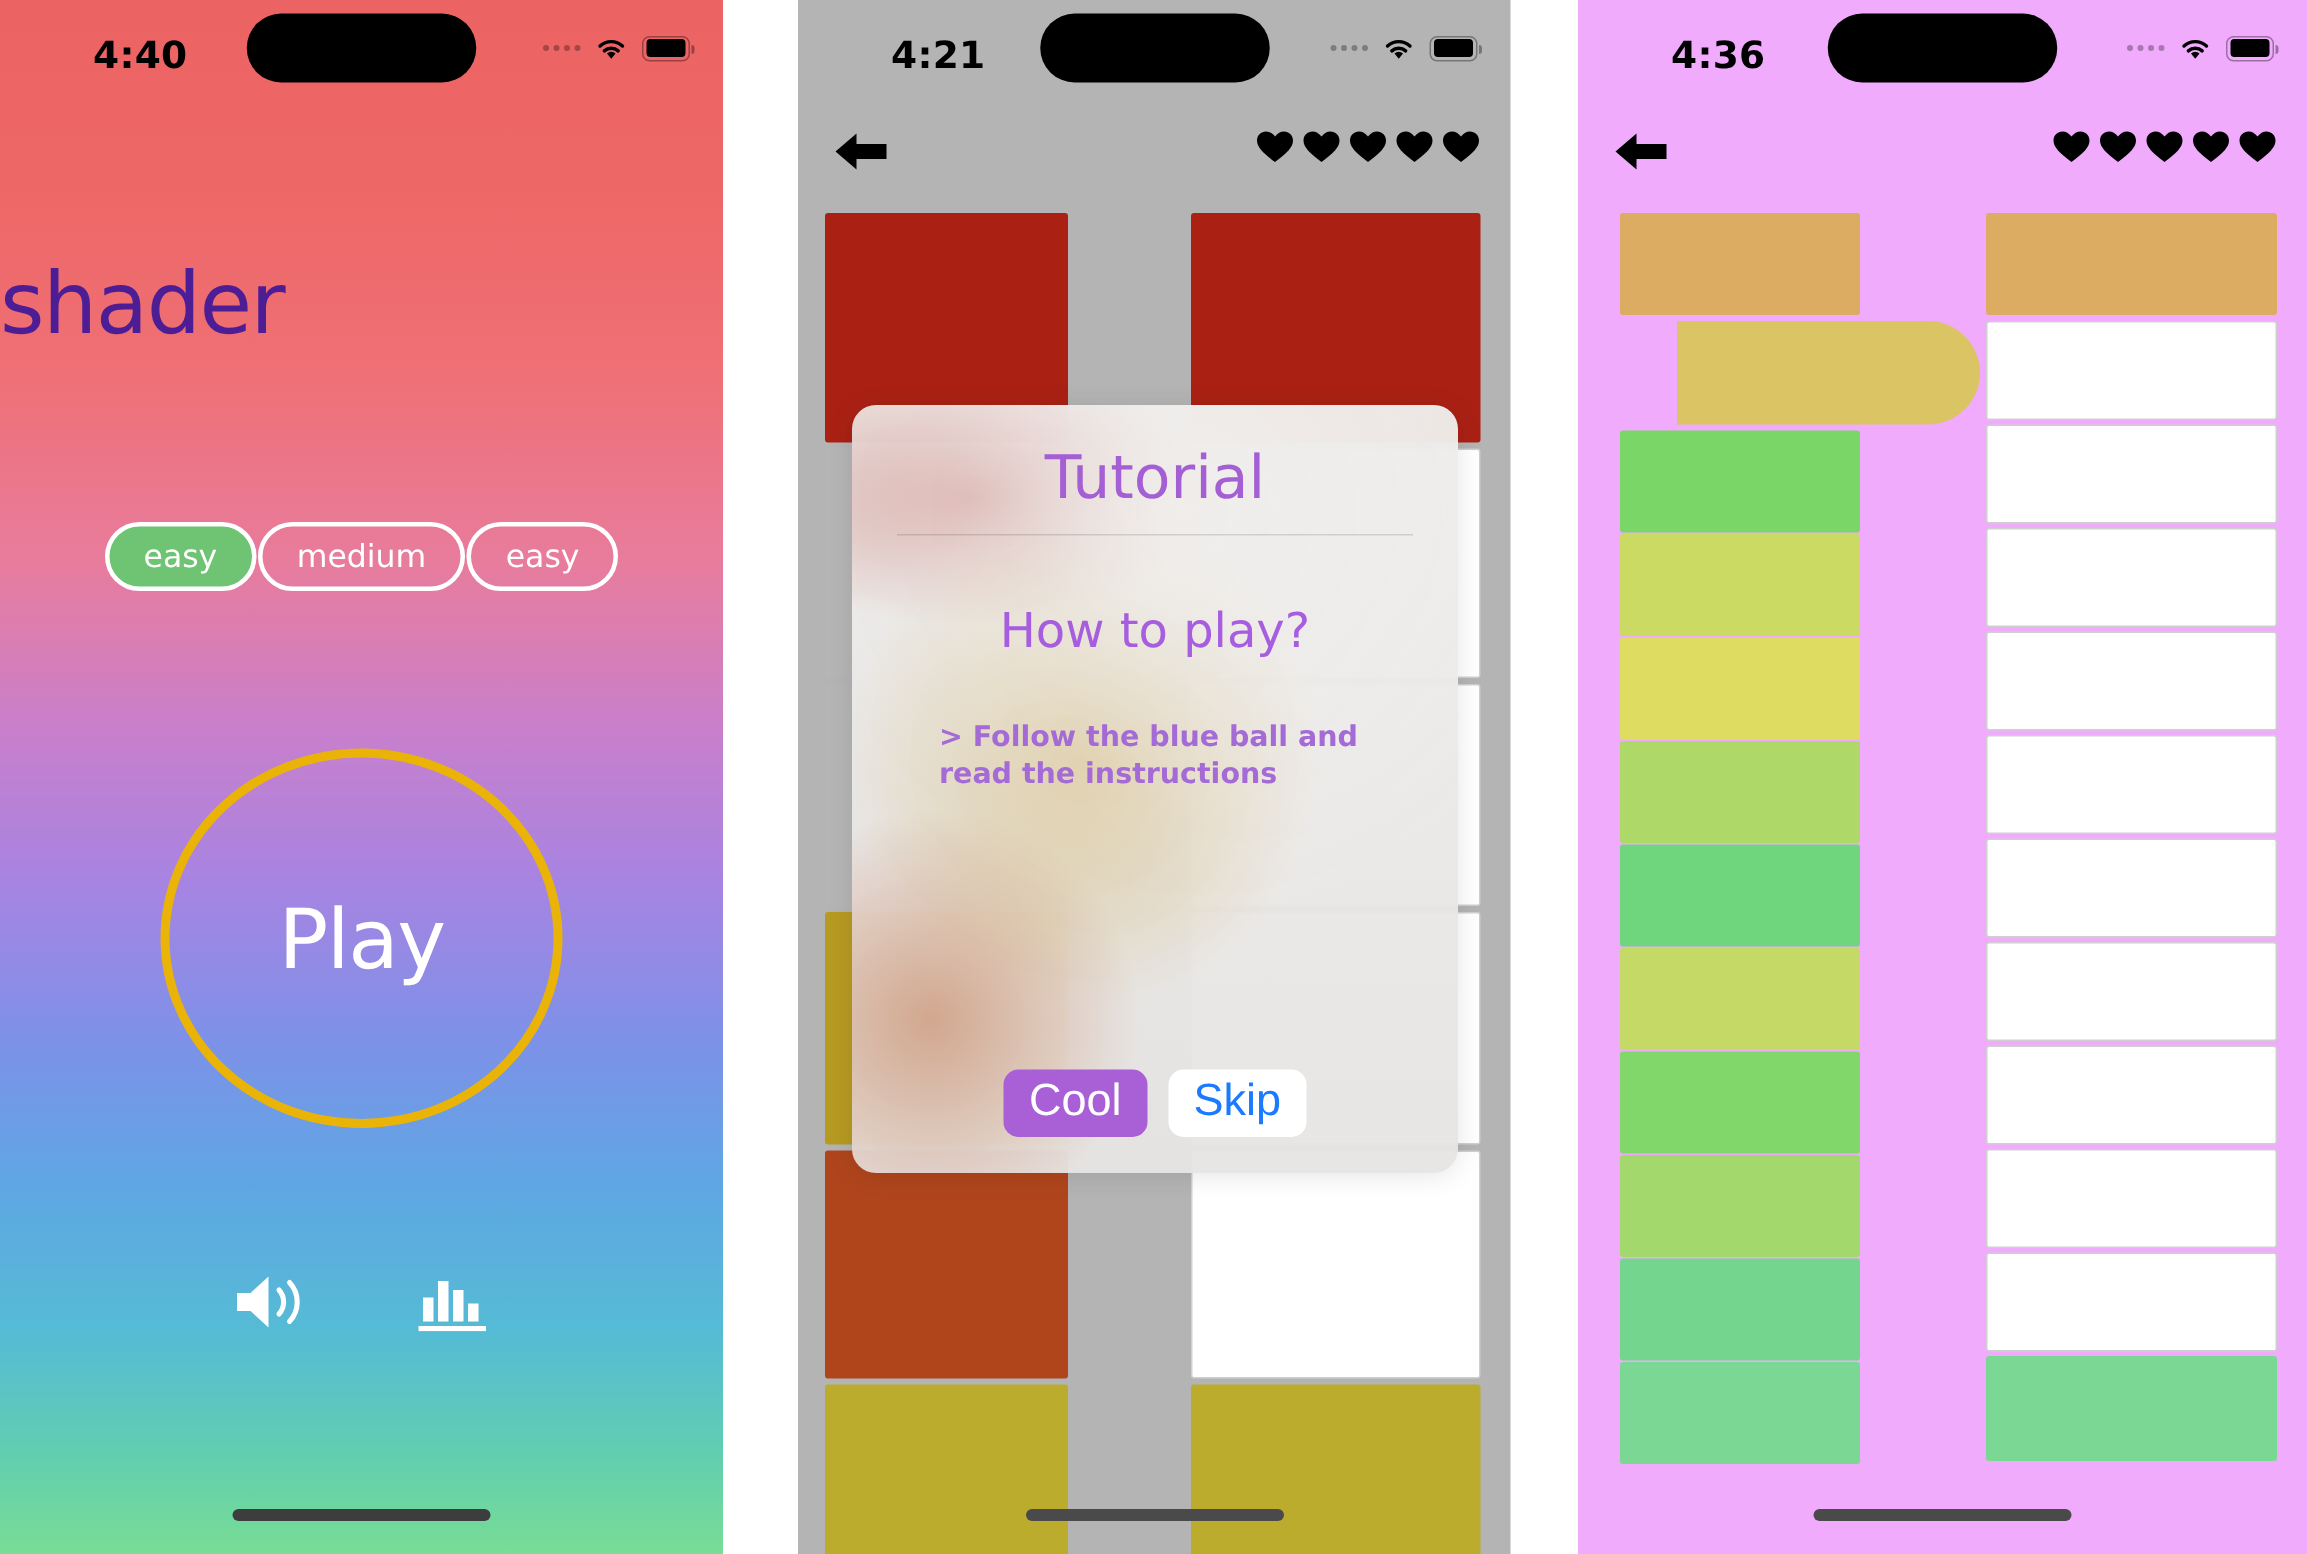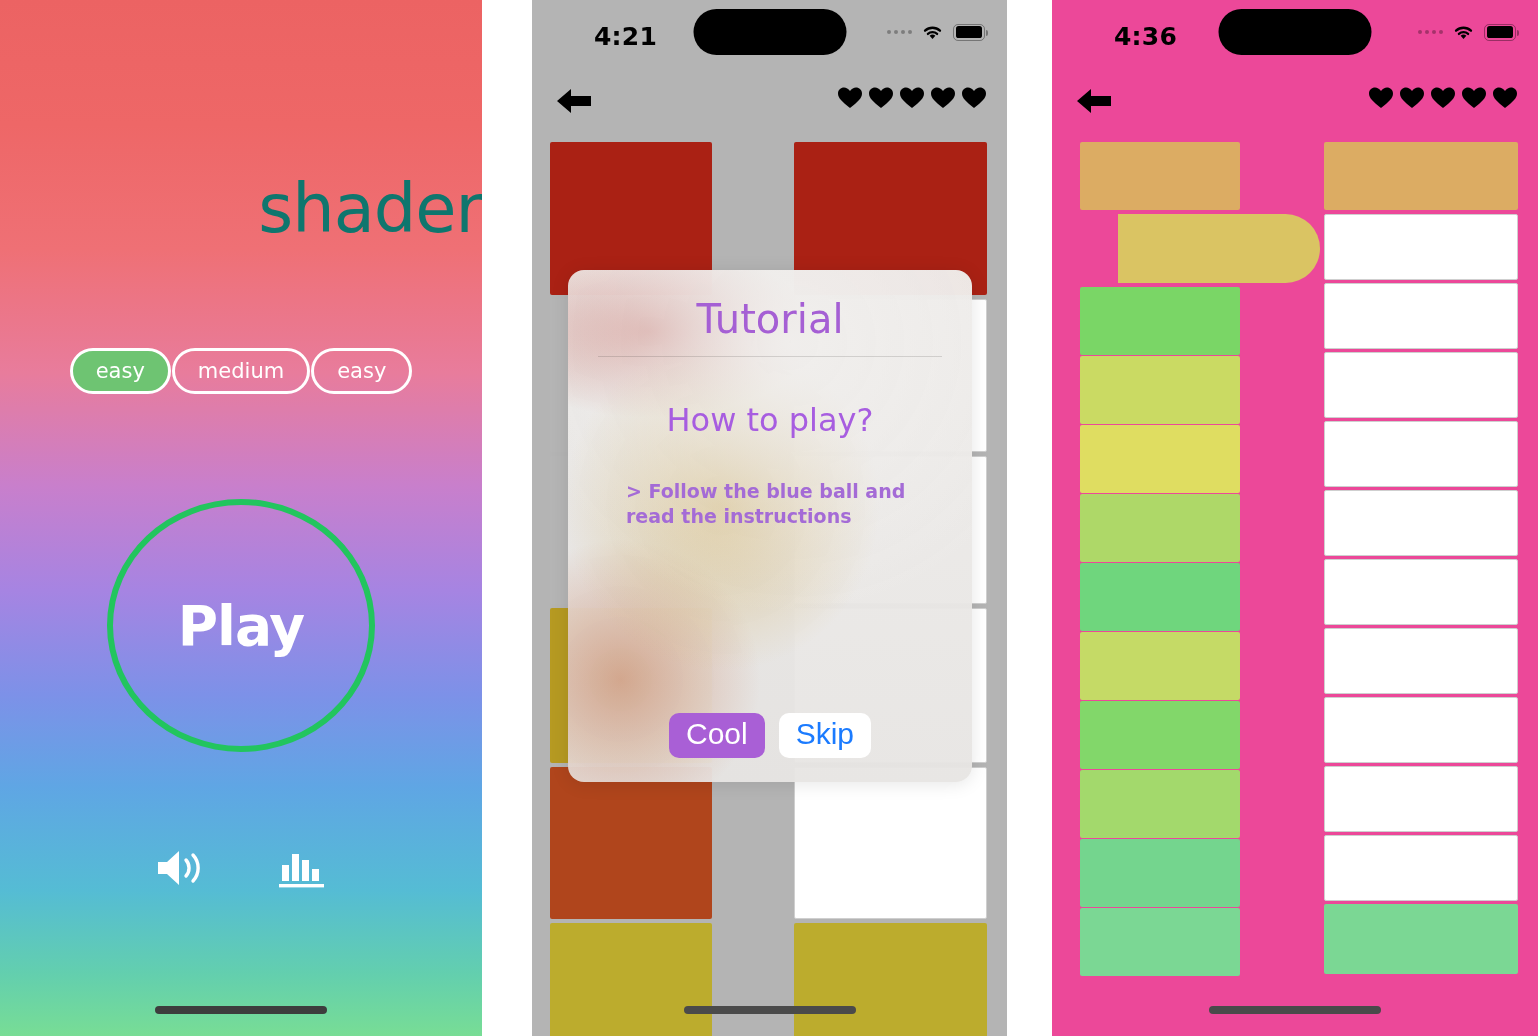--- a/index.html
+++ b/index.html
@@ -17,21 +17,21 @@
 
   
   .phone {
     position: absolute;
     top: 0;
     height: 1036px;
     overflow: hidden;
   }
   #phone-1 { left: 0px;    width: 482px; }
   #phone-2 { left: 532px;  width: 475px; background: #b4b4b4; }
-  #phone-3 { left: 1052px; width: 486px; background: #ec4899; }
+  #phone-3 { left: 1052px; width: 486px; background: #f0abfc; }
 
   
   .status-bar {
     position: absolute; top: 0; left: 0; right: 0;
     height: 62px;
     display: flex; align-items: center;
     z-index: 20;
   }
   .status-time {
     position: absolute;
@@ -98,23 +98,23 @@
       #a684e2 57%,
       #7d91e8 67%,
       #5fa6e4 76%,
       #55bcd4 86%,
       #63cfae 94%,
       #78dd95 100%);
   }
   .brand-title {
     position: absolute;
     top: 170px; left: 0; right: 0;
-    text-align: right;
-    color: #0f766e;
-    font-size: 67px;
+    text-align: left;
+    color: #4c1d95;
+    font-size: 57px;
     font-weight: 400;
     letter-spacing: -1px;
     font-family: "DejaVu Sans", sans-serif;
   }
   .diff-row {
     position: absolute;
     top: 348px; left: 0; right: 0;
     display: flex; justify-content: center; gap: 1px;
   }
   .diff-pill {
@@ -126,27 +126,26 @@
     font-size: 21px;
     display: flex; align-items: center; justify-content: center;
     background: transparent;
     white-space: nowrap;
   }
   .diff-pill.active { background: #6ec472; }
   .play-circle {
     position: absolute;
     top: 499px; left: 50%; transform: translateX(-50%);
     width: 268px; height: 253px;
-    border: 6px solid #22c55e;
+    border: 6px solid #eab308;
     border-radius: 50%;
     display: flex; align-items: center; justify-content: center;
     color: #fff;
     font-size: 55px;
     letter-spacing: -1px;
-    font-weight: bold;
   }
   .bottom-icons {
     position: absolute;
     top: 845px; left: 0; right: 0;
     display: flex; justify-content: center; gap: 68px;
   }
   .bottom-icons svg { display: block; }
 
   
   .game-top {
@@ -275,20 +274,40 @@
   #phone-3 .board-col-right { left: 272px; width: 194px; }
 </style>
 </head>
 <body>
 
 <div class="stage">
 
   <div class="phone" id="phone-1">
     <div class="home-bg"></div>
 
+    <div class="status-bar">
+      <div class="status-time">4:40</div>
+      <div class="dynamic-island"></div>
+      <div class="status-right">
+        <span class="sig-dots">
+            <i></i>
+            <i></i>
+            <i></i>
+            <i></i>
+          </span>
+        <svg class="wifi-ic" viewBox="0 0 24 18">
+          <path d="M12 16.4l3-3.6a4.6 4.6 0 0 0-6 0l3 3.6z" fill="#000"></path>
+          <path d="M4.2 7.6a11.5 11.5 0 0 1 15.6 0" stroke="#000" stroke-width="2.4" fill="none" stroke-linecap="round"></path>
+          <path d="M7.2 11a7.2 7.2 0 0 1 9.6 0" stroke="#000" stroke-width="2.4" fill="none" stroke-linecap="round"></path>
+        </svg>
+        <span class="batt">
+            <i></i>
+          </span>
+      </div>
+    </div>
 
     <div class="brand-title">shader</div>
 
     <div class="diff-row">
       <div class="diff-pill active">easy</div>
       <div class="diff-pill">medium</div>
       <div class="diff-pill">easy</div>
     </div>
 
     <div class="play-circle">Play</div>

